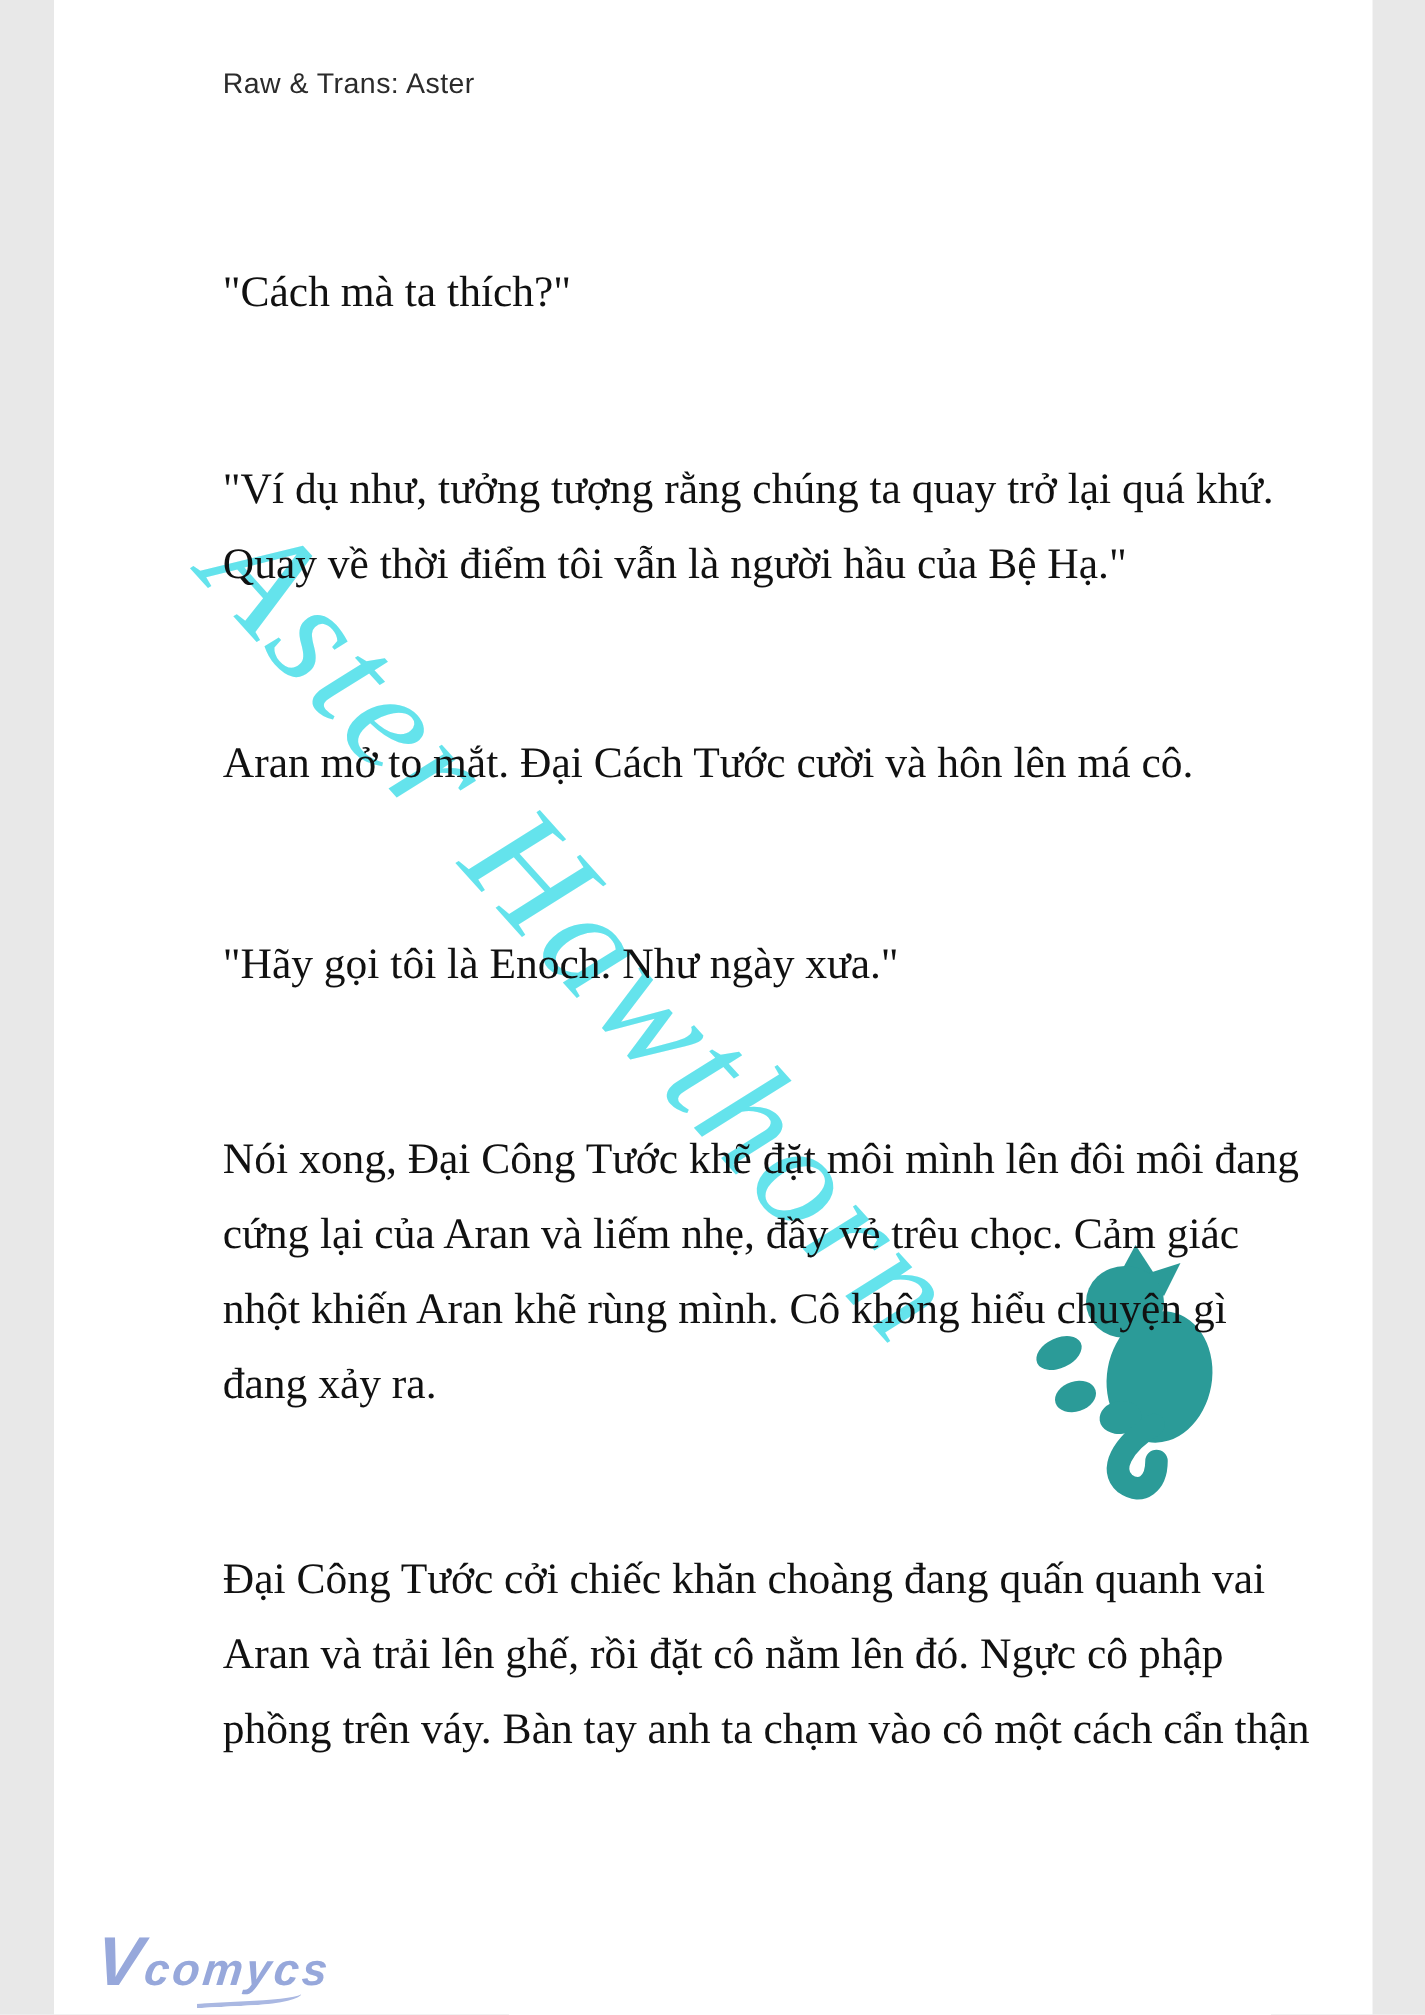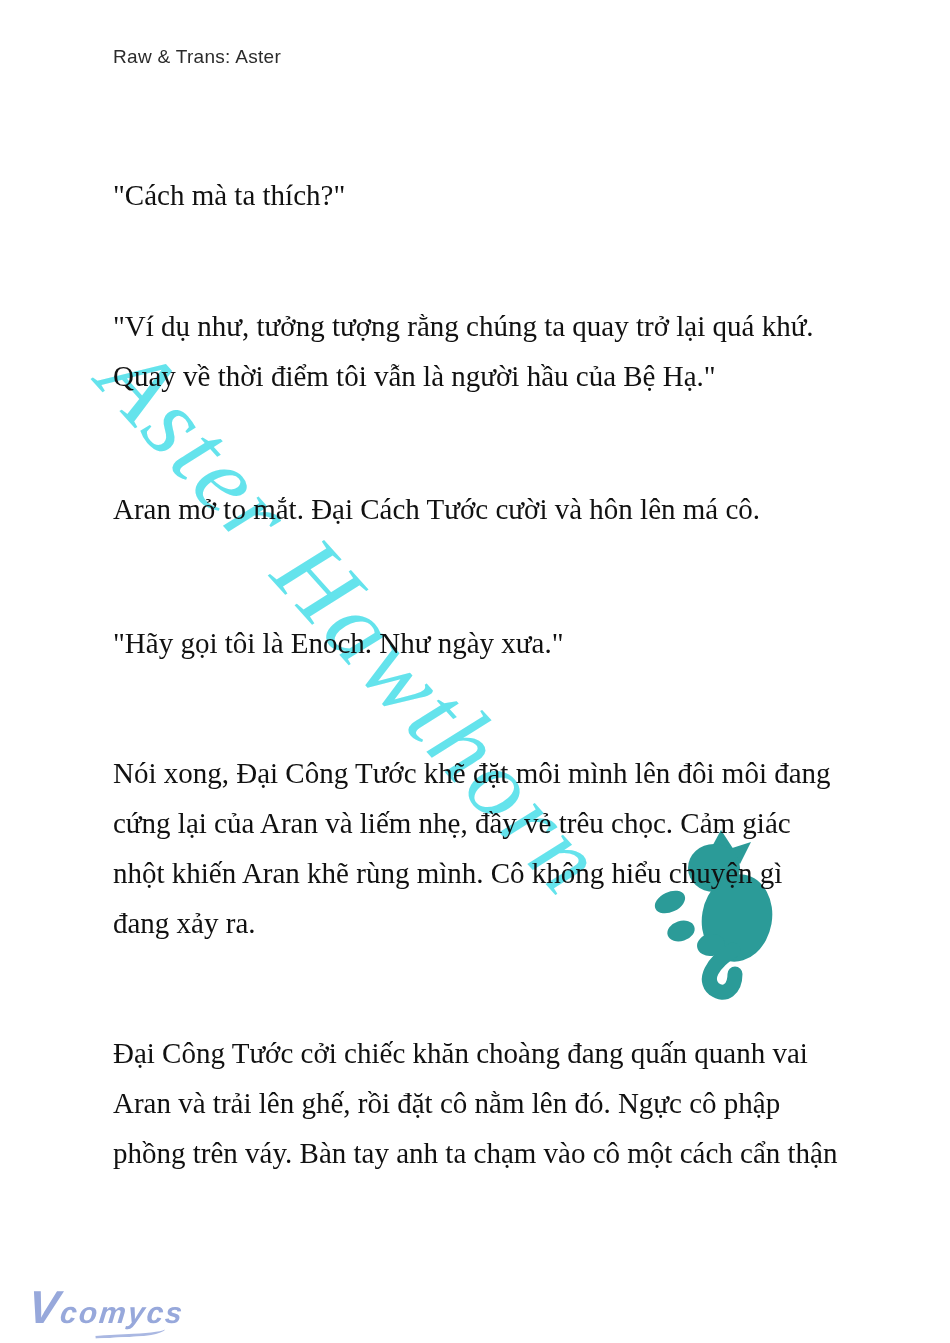--- a/index.html
+++ b/index.html
@@ -1,18 +1,18 @@
 <!DOCTYPE html>
 <html><head>
 <meta charset="utf-8">
 <style>
   html,body{margin:0;padding:0;background:#e8e8e8;}
   .page{
     position:relative;
-    width:950px;height:1343px;
+    width:879px;height:1343px;
     background:#ffffff;
     overflow:hidden;
     margin:0 auto;
     font-family:"Liberation Serif", serif;
   }
   .credit{
     position:absolute;left:113px;top:46px;
     font-family:"Liberation Sans", sans-serif;
     font-size:19px;color:#2b2b2b;letter-spacing:0.3px;
     z-index:3;

